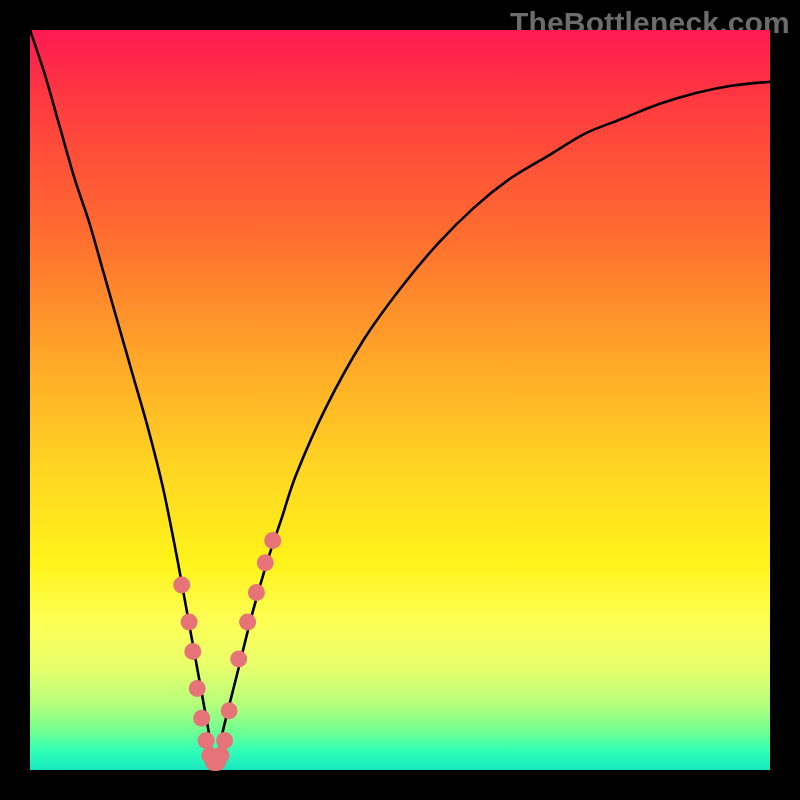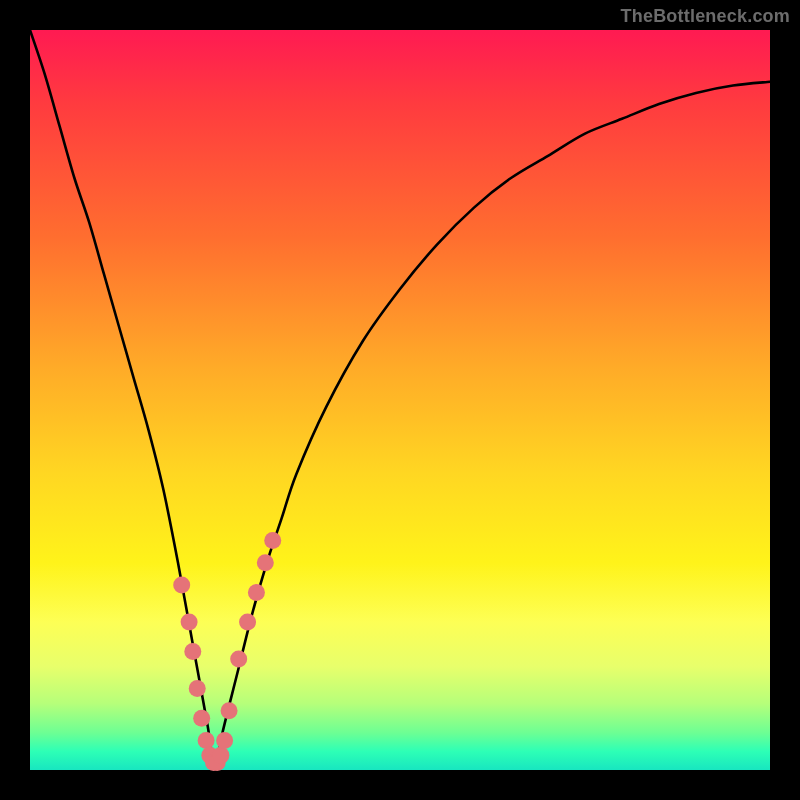--- a/index.html
+++ b/index.html
@@ -37,21 +37,21 @@
       #6cff94 95%,
       #2dffb6 97.5%,
       #18e6c0 100%
     );
   }
   .watermark {
     position: absolute;
     top: 6px;
     right: 10px;
     color: #6c6c6c;
-    font-size: 18px;
+    font-size: 30px;
     font-weight: 600;
     letter-spacing: 0.2px;
     user-select: none;
   }
   svg.curve {
     position: absolute;
     left: 0;
     top: 0;
     width: 740px;
     height: 740px;

